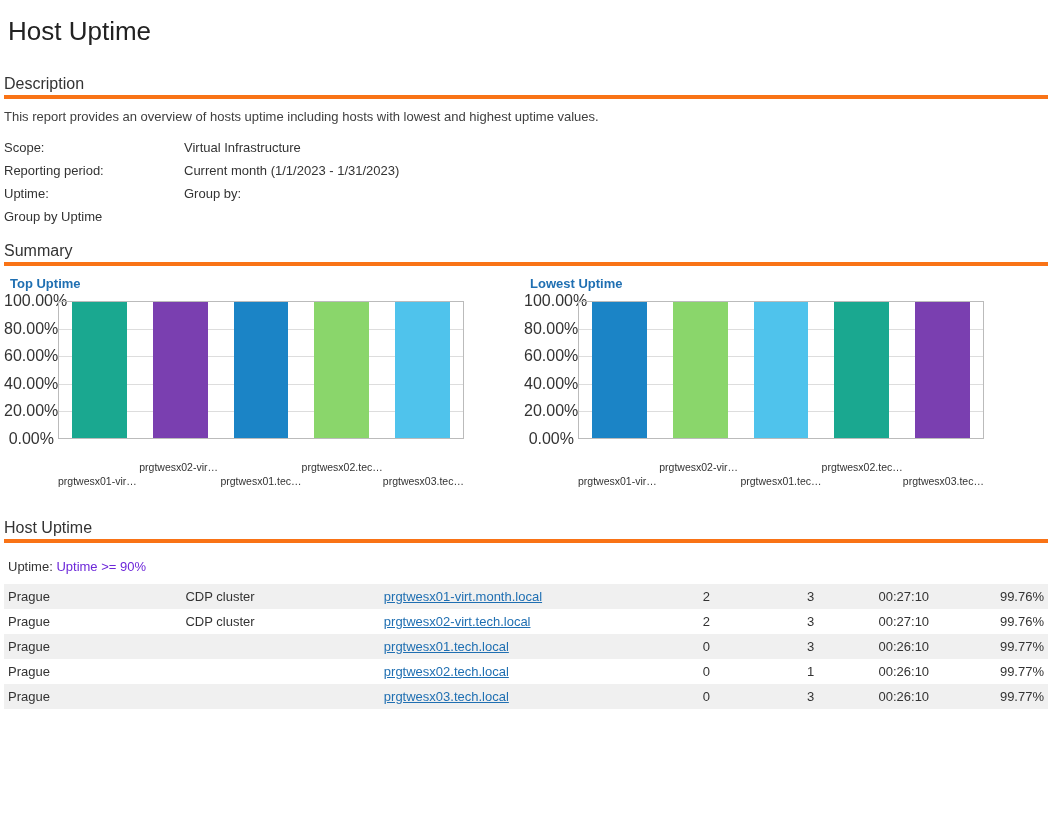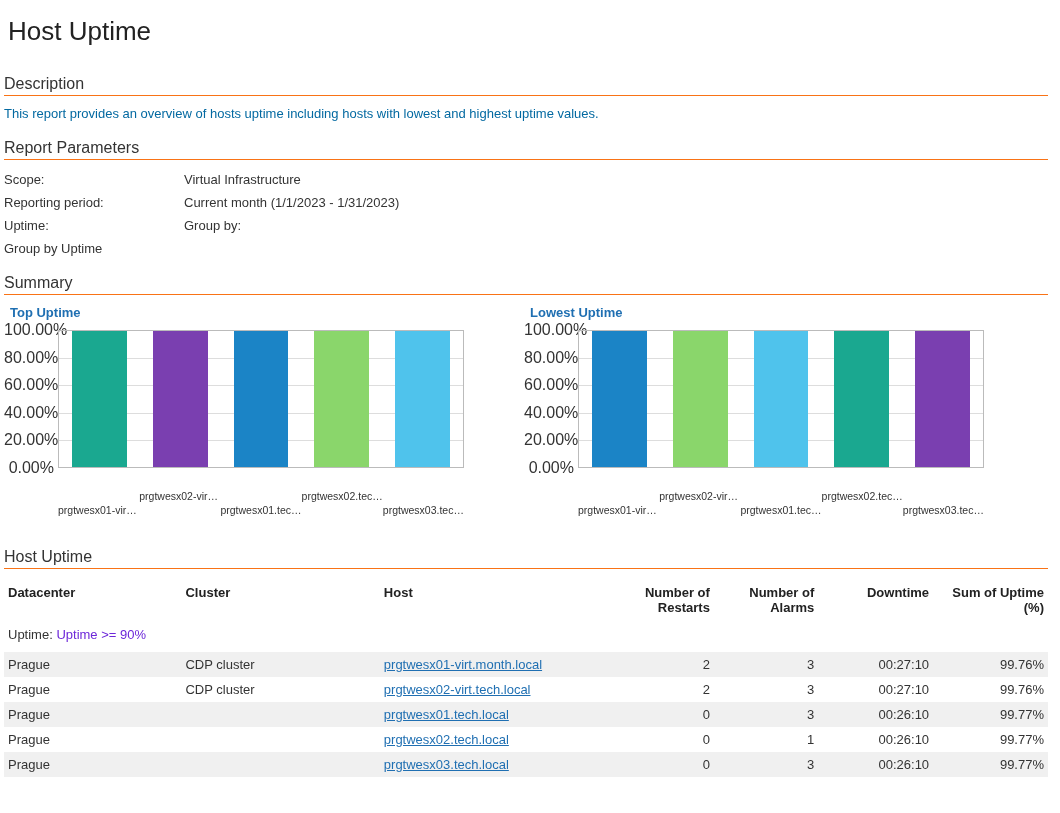--- a/index.html
+++ b/index.html
@@ -1,19 +1,19 @@
 <!DOCTYPE html>
 <html><head>
 <meta charset="utf-8">
 <style>
   html,body{margin:0;padding:0;font-family:"Segoe UI",Arial,sans-serif;color:#333;background:#fff;font-size:13px;}
   .page{width:1060px;padding:12px 12px 20px 4px;box-sizing:border-box;}
   h1{font-size:26px;font-weight:300;color:#222;margin:4px 0 28px 4px;}
-  .section-title{font-size:16px;color:#333;border-bottom:1px solid #f97316;padding-bottom:2px;margin:18px 0 10px 0;font-weight:400;}
-  .desc{margin:6px 0 16px 0;color:#0369a1;}
+  .section-title{font-size:16px;color:#333;border-bottom:4px solid #f97316;padding-bottom:2px;margin:18px 0 10px 0;font-weight:400;}
+  .desc{margin:6px 0 16px 0;color:#404040;}
   .params{display:grid;grid-template-columns:180px auto;row-gap:8px;margin:12px 0 4px 0;}
   .params .lab{color:#333;}
   .charts-row{display:flex;gap:60px;margin-top:10px;}
   .chart-card{width:460px;}
   .chart-title{color:#1f6fb2;font-size:13px;font-weight:600;margin:0 0 10px 6px;}
   .plot{position:relative;height:160px;padding-left:54px;}
   .plotarea{position:absolute;left:54px;right:0;top:0;bottom:22px;border:1px solid #bbb;}
   .plotarea .grid{position:absolute;left:0;right:0;border-top:1px solid #ddd;}
   .ytick{position:absolute;left:0;width:50px;text-align:right;font-size:16px;color:#333;transform:translateY(-50%);}
   .bars{position:absolute;left:0;right:0;top:0;bottom:0;display:flex;}
@@ -33,21 +33,20 @@
 </style>
 </head>
 <body>
 <div class="page">
 
 <h1>Host Uptime</h1>
 
 <div class="section-title">Description</div>
 <div class="desc">This report provides an overview of hosts uptime including hosts with lowest and highest uptime values.</div>
 
-<div class="section-title">Report Parameters</div>
 <div class="params">
   <div class="lab">Scope:</div>
   <div>Virtual Infrastructure</div>
   <div class="lab">Reporting period:</div>
   <div>Current month (1/1/2023 - 1/31/2023)</div>
   <div class="lab">Uptime:</div>
   <div class="lab">Group by:</div>
   <div>Group by Uptime</div>
 </div>
 
@@ -151,33 +150,20 @@
             <div class="cell">prgtwesx01.tech.local</div>
             <div class="cell"></div>
             <div class="cell">prgtwesx03.tech.local</div>
           </div>
         </div>
       </div>
 </div>
 
 <div class="section-title" style="margin-top:28px">Host Uptime</div>
 
-<table class="data">
-  <thead>
-    <tr>
-      <th style="width:17%">Datacenter</th>
-      <th style="width:19%">Cluster</th>
-      <th style="width:22%">Host</th>
-      <th class="r" style="width:10%">Number of Restarts</th>
-      <th class="r" style="width:10%">Number of Alarms</th>
-      <th class="r" style="width:11%">Downtime</th>
-      <th class="r" style="width:11%">Sum of Uptime (%)</th>
-    </tr>
-  </thead>
-</table>
 <div class="uptime-group">
   <span>Uptime: </span><a href="#">Uptime &gt;= 90%</a>
 </div>
 <table class="data">
   <colgroup>
         <col style="width:17%">
         <col style="width:19%">
         <col style="width:22%">
         <col style="width:10%">
         <col style="width:10%">

